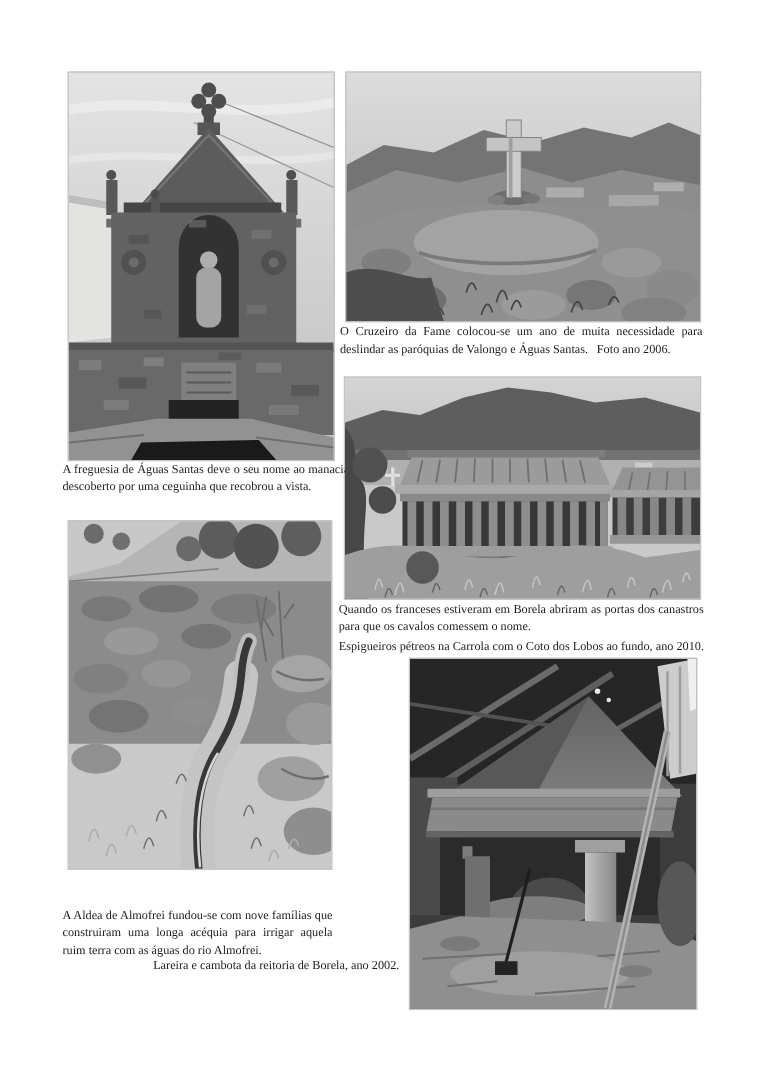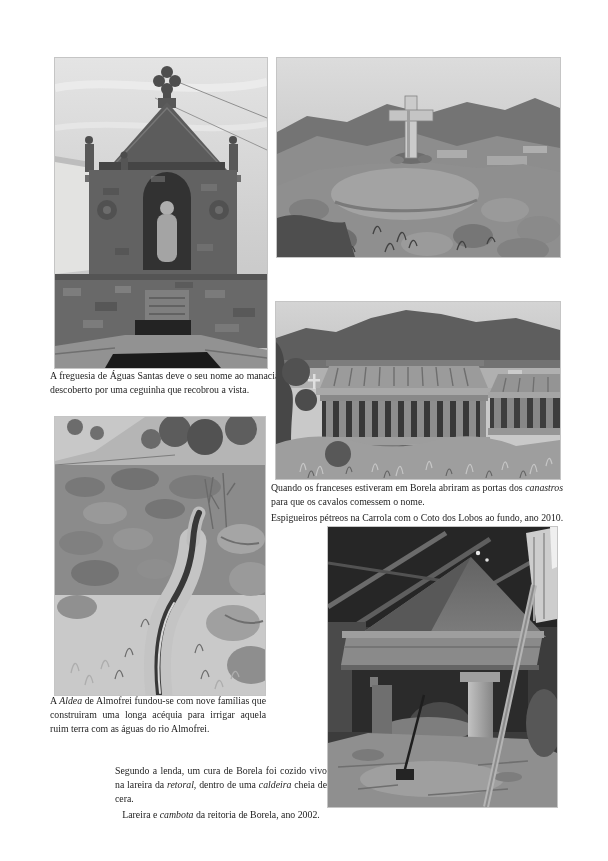--- a/index.html
+++ b/index.html
@@ -4,21 +4,21 @@
 <style>
   html,body{margin:0;padding:0;background:#ffffff;}
   .page{position:relative;width:608px;height:861px;background:#ffffff;overflow:hidden;
         font-family:"Liberation Serif","DejaVu Serif",serif;}
   figure{margin:0;position:absolute;overflow:hidden;background:#c9c9c9;
          box-shadow:0 0 0 1px rgba(90,90,90,.35);}
   figure svg{display:block;}
   .cap{position:absolute;font-size:9.8px;line-height:14px;color:#1c1c1c;text-align:justify;}
   .cap p{margin:0;}
   .cap p.p2{margin-top:2px;}
-  .cap .i{font-style:italic;}
+  .cap .i{}
   .nowrap{white-space:nowrap;text-align:left;}
   .foto-gap{margin-left:7px;}
   .cap-center{text-align:center;}
   .footer{position:absolute;left:47px;top:835px;font-family:"Liberation Sans","DejaVu Sans",sans-serif;
           font-size:9px;color:#3a3a3a;white-space:nowrap;}
 </style>
 </head>
 <body>
 
 <div class="page">
@@ -140,20 +140,23 @@
         <ellipse cx="134" cy="100" rx="17" ry="6" fill="#6d6d6d"></ellipse>
         <rect x="128" y="38" width="12" height="62" fill="#cbcbcb" stroke="#828282" stroke-width=".8"></rect>
         <rect x="112" y="52" width="44" height="11" fill="#c4c4c4" stroke="#828282" stroke-width=".8"></rect>
         <rect x="130" y="52" width="3" height="48" fill="#9f9f9f"></rect>
         <ellipse cx="120" cy="102" rx="7" ry="4" fill="#808080"></ellipse>
         <ellipse cx="148" cy="101" rx="7" ry="4" fill="#757575"></ellipse>
       </g>
     </svg>
   </figure>
 
+  <div class="cap" style="left:272px;top:259px;width:290px;">
+    <p><span>O Cruzeiro da Fame colocou-se um ano de muita necessidade para deslindar as paróquias de Valongo e Águas Santas.</span><span class="foto-gap">Foto ano 2006.</span></p>
+  </div>
 
   <div class="cap" style="left:50px;top:369px;width:232px;">
     <p><span>A freguesia de Águas Santas deve o seu nome ao manacial descoberto por uma ceguinha que recobrou a vista.</span></p>
   </div>
 
   <figure style="left:276px;top:302px;width:284px;height:177px;">
     <svg width="284" height="177" viewBox="0 0 284 177">
       <defs>
         <linearGradient id="f3sky" x1="0" y1="0" x2="0" y2="1">
           <stop offset="0" stop-color="#d4d4d4"></stop>
@@ -368,23 +371,22 @@
         <path d="M206,58 L158,280" stroke="#b4b4b4" stroke-width="6"></path>
         <path d="M206,58 L158,280" stroke="#8c8c8c" stroke-width="2"></path>
       </g>
       <g>
         <path d="M96,168 L76,246" stroke="#1e1e1e" stroke-width="2.5"></path>
         <rect x="68" y="242" width="18" height="11" fill="#242424"></rect>
       </g>
     </svg>
   </figure>
 
-  <div class="cap" style="left:50px;top:694px;width:216px;">
+  <div class="cap" style="left:50px;top:726px;width:216px;">
     <p><span>A </span><span class="i">Aldea</span><span> de Almofrei fundou-se com nove famílias que construiram uma longa acéquia para irrigar aquela ruim terra com as águas do rio Almofrei.</span></p>
   </div>
 
   <div class="cap" style="left:115px;top:764px;width:212px;">
-    <p><span>Segundo a lenda, um cura de Borela foi cozido vivo na lareira da </span><span class="i">retoral</span><span>, dentro de uma </span><span class="i">caldeira</span><span> cheia de cera.</span></p>
     <p class="p2 cap-center"><span>Lareira e </span><span class="i">cambota</span><span> da reitoria de Borela, ano 2002.</span></p>
   </div>
 
 
 </div>
 
 </body></html>

